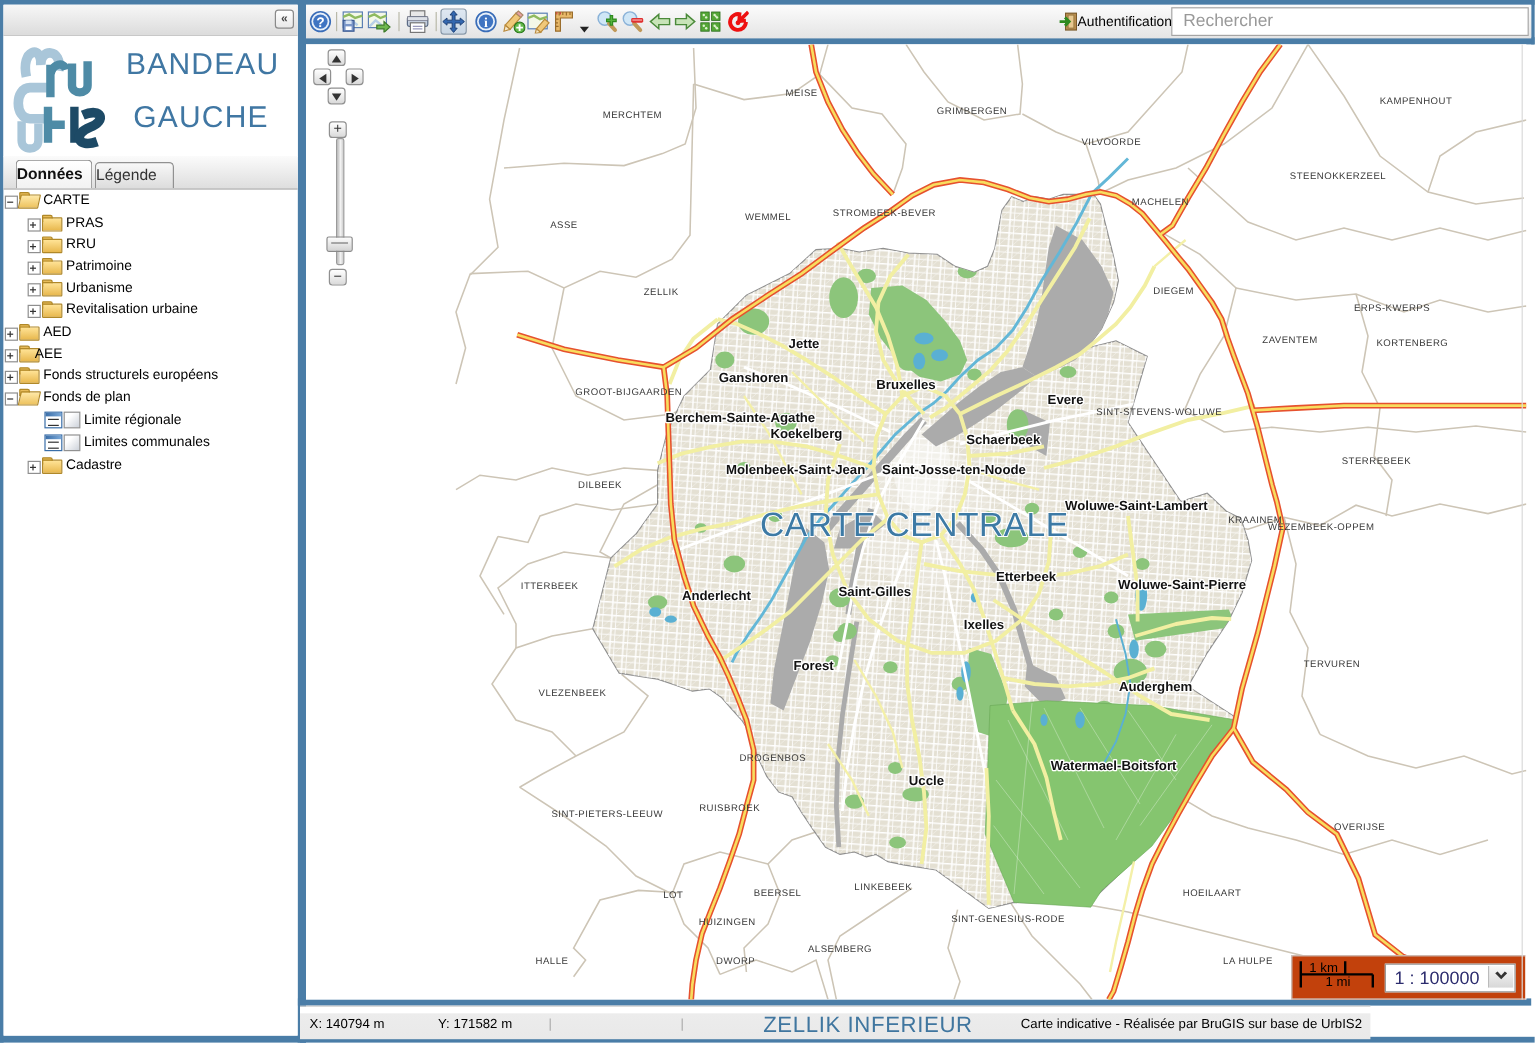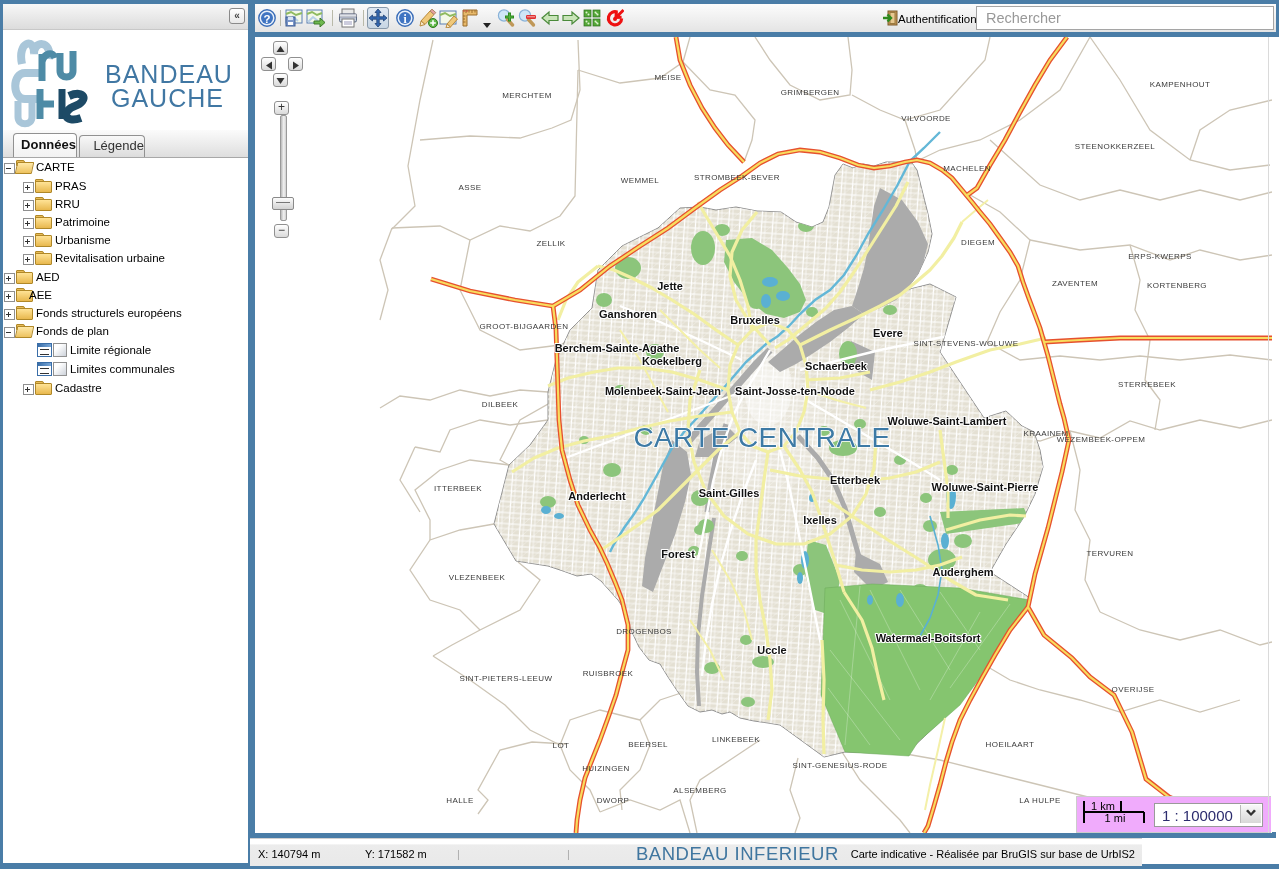--- a/index.html
+++ b/index.html
@@ -10,21 +10,21 @@
   #sbhead{position:absolute;left:0;top:0;width:100%;height:25px;
           background:linear-gradient(#f7f7f7,#dcdcdc);border-bottom:1px solid #c8c8c8;}
   #collapse{position:absolute;right:3px;top:4px;width:14px;height:14px;border:1px solid #8a8a8a;
             border-radius:3px;background:linear-gradient(#fff,#e8e8e8);font-size:10px;color:#444;
             text-align:center;line-height:13px;font-weight:bold;}
   #logo{position:absolute;left:0;top:26px;width:100%;height:101px;background:#fff;}
   .btitle{position:absolute;color:#4077a3;font-size:25px;letter-spacing:1px;}
   #tabbar{position:absolute;left:0;top:126px;width:100%;height:27px;
           background:linear-gradient(#fbfbfb,#dedede);border-bottom:1px solid #a8a8a8;}
   .tab{position:absolute;bottom:0;height:21px;border:1px solid #919191;border-bottom:none;
-       border-radius:4px 4px 0 0;font-size:13px;text-align:right;}
+       border-radius:4px 4px 0 0;font-size:13px;text-align:left;}
   #tab1{left:10px;width:62px;background:linear-gradient(#fff,#f2f2f2);font-weight:bold;
         color:#111;line-height:21px;height:23px;}
   #tab2{left:76px;width:64px;background:linear-gradient(#f8f8f8,#dcdcdc);color:#333;line-height:20px;}
   #tree{position:absolute;left:0;top:154px;width:100%;font-size:11.5px;color:#000;}
   .trow{position:absolute;height:19px;white-space:nowrap;}
   .trow span.lbl{position:absolute;top:3px;}
   .exp{position:absolute;top:5px;width:9px;height:9px;border:1px solid #8f8f8f;background:#fff;}
   .exp i{position:absolute;left:1px;top:4px;width:5px;height:1px;background:#333;}
   .exp b{position:absolute;left:3px;top:2px;width:1px;height:5px;background:#333;}
   .fold{position:absolute;top:2px;width:17px;height:14px;}
@@ -50,21 +50,21 @@
           background:#fff;font-size:14.5px;color:#999;padding:3px 0 0 9px;}
   #maparea{position:absolute;left:255px;top:37px;width:1017px;height:796px;background:#fff;}
   #statusbar{position:absolute;left:250px;top:838px;width:892px;height:27px;
              background:linear-gradient(#fff 0%,#fff 18%,#ececec 22%,#e9e9e9 100%);
              border-top:1px solid #d0d0d0;}
   .stxt{position:absolute;top:9px;font-size:11px;color:#000;}
   #baninf{position:absolute;left:386px;top:4px;font-size:18.5px;color:#40769f;letter-spacing:0.5px;}
   .navbtn{position:absolute;width:15px;height:14px;border:1px solid #909090;border-radius:3px;
           background:linear-gradient(#ffffff,#dadada);text-align:center;box-sizing:border-box;}
   .navbtn svg{display:block;margin:3px auto 0;}
-  #scalebox{position:absolute;left:821px;top:759px;width:194px;height:35px;background:#f0abfc;
+  #scalebox{position:absolute;left:821px;top:759px;width:194px;height:35px;background:#c2410c;
             border:1px solid #ccc;border-right:none;}
   #scalesel{position:absolute;left:77px;top:6px;width:107px;height:22px;border:1px solid #9a9a9a;
             background:#fff;}
   #scalesel .val{position:absolute;left:7px;top:3px;font-size:15px;color:#2c2c6e;}
   #scalesel .arr{position:absolute;right:1px;top:1px;width:20px;height:18px;
                  background:linear-gradient(#f8f8f8,#d8d8d8);border-left:1px solid #bbb;}
 </style>
 </head>
 <body>
 
@@ -93,21 +93,21 @@
         <path d="M33,47 L33,74 M33,55 C35,46 44,44 46,51" stroke-width="7"></path>
         <path d="M51,46 L51,64 C51,72 64,72 64,64 L64,44" stroke-width="7"></path>
         <path d="M31,82 L31,112 M31,97 L45,97" stroke-width="7"></path>
       </g>
       <g fill="none" stroke="#1d4a66">
         <path d="M53,82 L53,112" stroke-width="7"></path>
         <path d="M60,89 C76,82 80,94 66,99 C52,104 55,117 72,111" stroke-width="8"></path>
       </g>
         </g>
     </svg>
-    <div class="btitle" style="left:102px;top:30px;">BANDEAU</div>
+    <div class="btitle" style="left:102px;top:10px;">BANDEAU</div>
     <div class="btitle" style="left:108px;top:54px;">GAUCHE</div>
   </div>
   <div id="tabbar">
     <div class="tab" id="tab1">Données</div>
     <div class="tab" id="tab2">Légende</div>
   </div>
   <div id="tree">
     <div class="trow" style="top:0px">
         <span class="exp" style="left:1px">
           <i></i>
@@ -613,15 +613,15 @@
 </div>
 
 <div style="position:absolute;left:1013px;top:0;width:1px;height:796px;background:#dadada"></div>
 </div>
 
 <div id="statusbar">
   <div class="stxt" style="left:8px">X: 140794 m</div>
   <div class="stxt" style="left:115px">Y: 171582 m</div>
   <div class="stxt" style="left:207px;color:#aaa">|</div>
   <div class="stxt" style="left:317px;color:#aaa">|</div>
-  <div id="baninf">BANDEAU INFERIEUR</div>
+  <div id="baninf">ZELLIK INFERIEUR</div>
   <div class="stxt" style="right:7px">Carte indicative - Réalisée par BruGIS sur base de UrbIS2</div>
 </div>
 
 </body></html>

